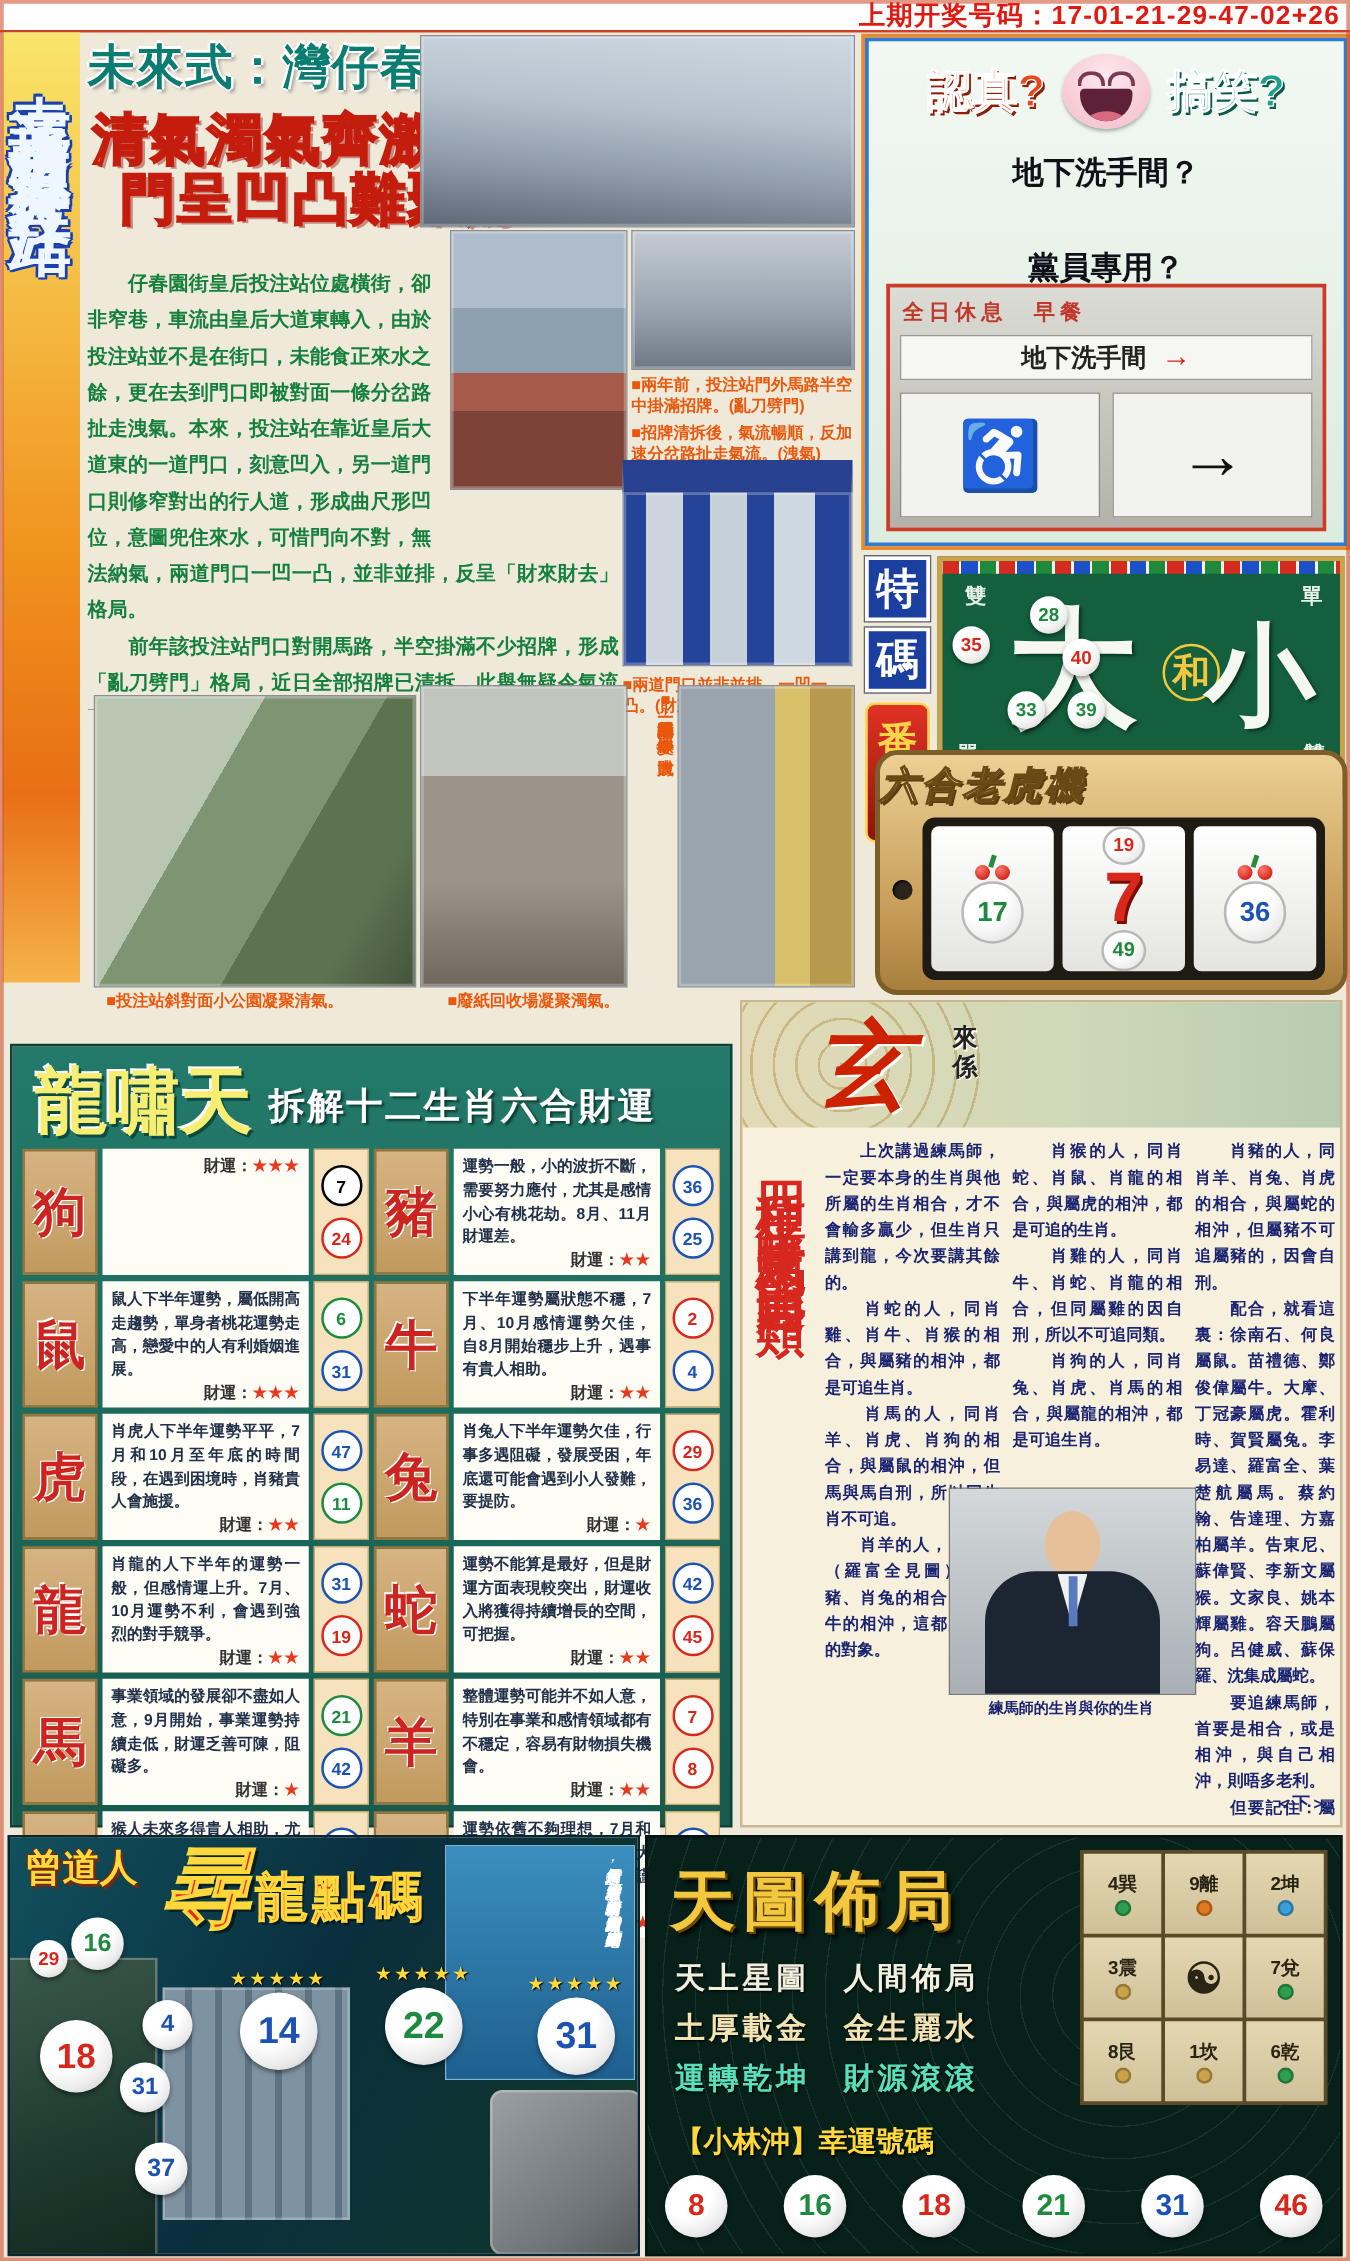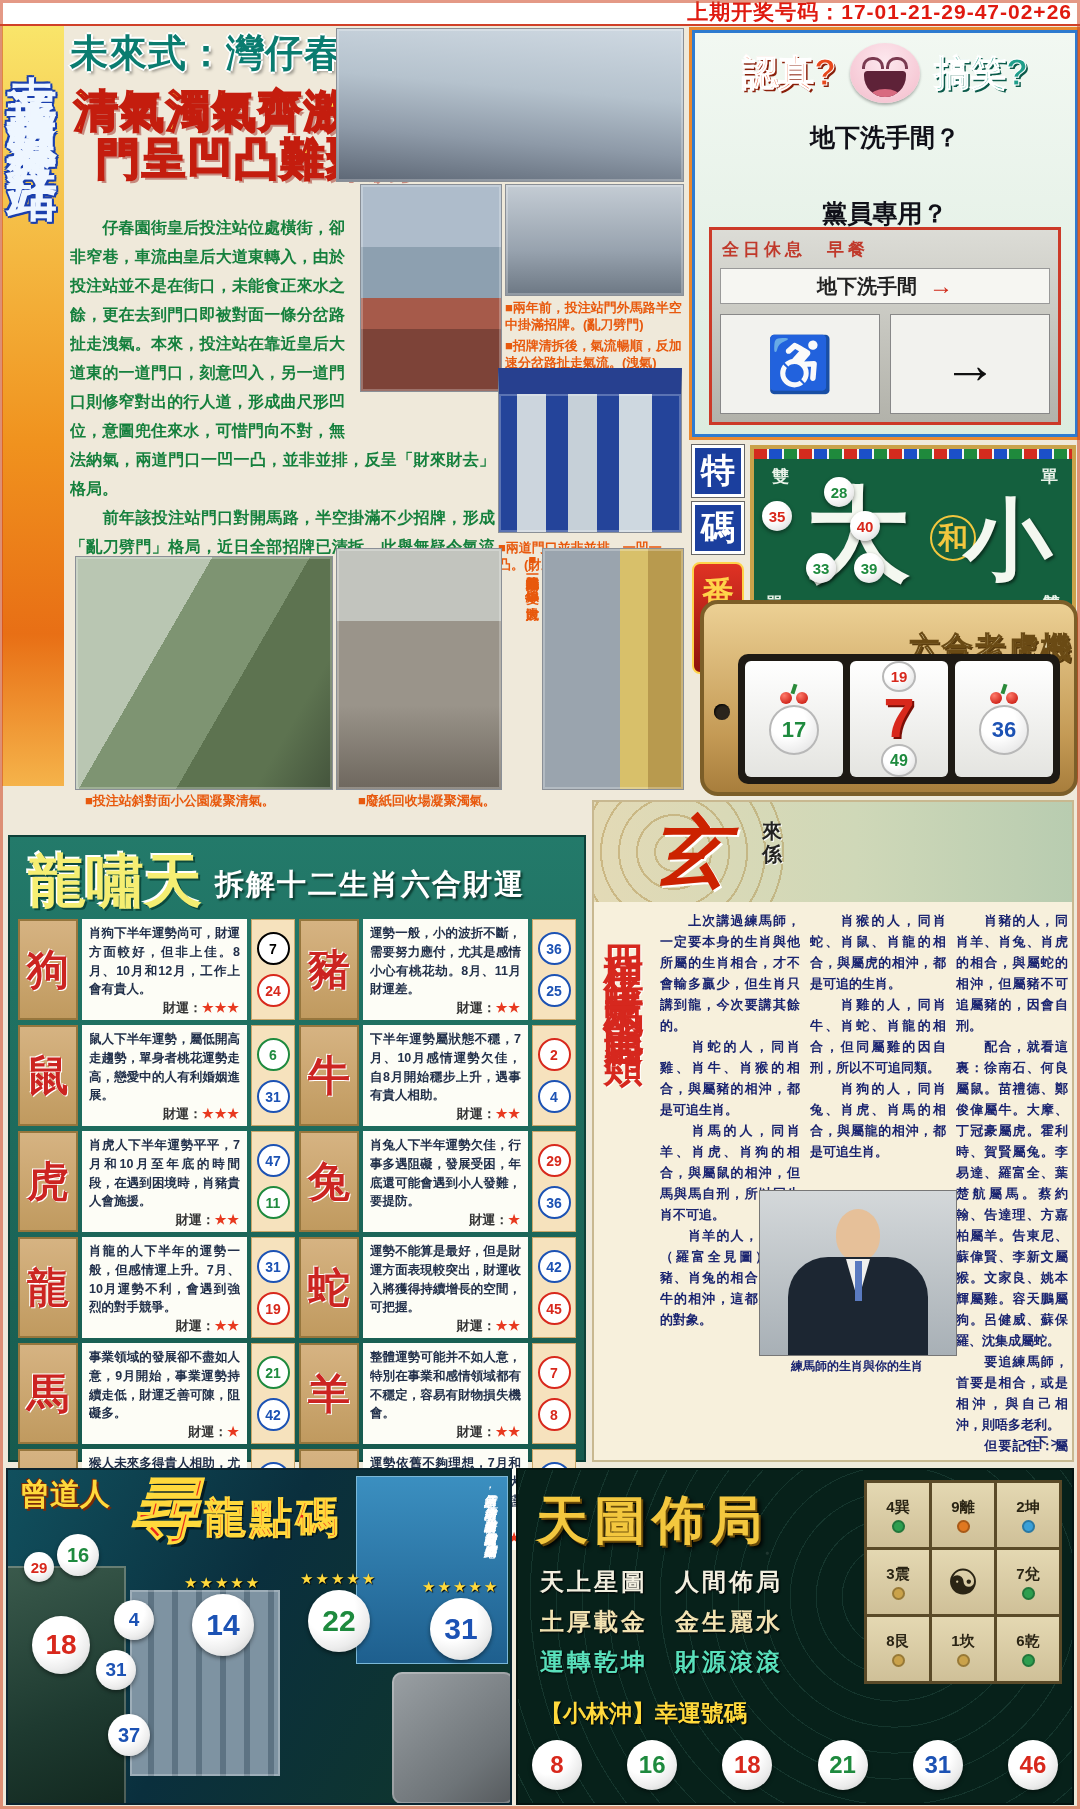--- a/index.html
+++ b/index.html
@@ -48,21 +48,21 @@
   .plaque{flex:1;background:#f2f2ee;border:1px solid #888;display:flex;align-items:center;justify-content:center;font-size:54px;color:#111;}
   .tbox{position:absolute;width:52px;height:52px;background:#1b3f9e;border:3px solid #fff;outline:1px solid #666;display:flex;align-items:center;justify-content:center;color:#fff;font-size:34px;font-weight:900;box-sizing:border-box;}
   .fanred{position:absolute;left:692px;top:562px;width:52px;height:112px;background:linear-gradient(#e03224,#8e140c);border:2px solid #ffd34a;border-radius:8px;display:flex;flex-direction:column;align-items:center;justify-content:center;gap:4px;color:#ffd34a;font-size:32px;font-weight:900;box-sizing:border-box;}
   .board{position:absolute;left:750px;top:445px;width:326px;height:192px;background:#14603e;border:4px solid #caa24a;box-sizing:border-box;}
   .ticker{position:absolute;left:0;right:0;height:10px;background:repeating-linear-gradient(90deg,#d42b1e 0 13px,#f5f5f5 13px 15px,#1b50c8 15px 28px,#f5f5f5 28px 30px,#1f8a3c 30px 43px,#f5f5f5 43px 45px);}
   .corner{position:absolute;color:#e8f2e8;font-size:17px;font-weight:900;}
   .bigchar{position:absolute;color:#f4f8f0;font-weight:900;text-shadow:2px 2px 3px rgba(0,0,0,.5);}
   .draw{position:absolute;width:42px;height:42px;border:2px solid #f3c73e;border-radius:50%;color:#f3c73e;font-size:30px;font-weight:900;display:flex;align-items:center;justify-content:center;}
   .fb{position:absolute;width:30px;height:30px;font-size:15px;}
   .slot{position:absolute;left:700px;top:600px;width:378px;height:196px;border-radius:18px;background:linear-gradient(#ecd094,#c49a55 70%,#a87e3c);border:4px solid #7c5e28;box-sizing:border-box;}
-  .slot-title{position:absolute;top:24px;left:0;width:100%;text-align:right;font-size:30px;font-weight:900;color:#fdf3cd;-webkit-text-stroke:1px #6a4a14;text-shadow:2px 2px 0 #5a3c0e;letter-spacing:3px;}
+  .slot-title{position:absolute;top:4px;left:0;width:100%;text-align:left;font-size:30px;font-weight:900;color:#fdf3cd;-webkit-text-stroke:1px #6a4a14;text-shadow:2px 2px 0 #5a3c0e;letter-spacing:3px;font-style:italic;}
   .slot-win{position:absolute;left:34px;top:50px;right:14px;height:130px;background:#1e1a14;border-radius:10px;padding:7px;display:flex;gap:7px;box-sizing:border-box;}
   .knob{position:absolute;left:10px;top:100px;width:16px;height:16px;border-radius:50%;background:#2a241c;box-shadow:inset 1px 1px 2px #000;}
   .reel{flex:1;background:linear-gradient(#ffffff,#e4e4e0);border-radius:6px;display:flex;flex-direction:column;align-items:center;justify-content:center;gap:1px;overflow:hidden;position:relative;}
   .rball{border-radius:50%;background:radial-gradient(circle at 35% 28%,#fff 0 40%,#ddd);border:2px solid #b8b8b8;display:flex;align-items:center;justify-content:center;font-weight:900;}
   .seven{font-size:56px;font-weight:900;color:#d8281c;text-shadow:2px 2px 0 #7a0e06;line-height:.9;}
   .cherry{position:relative;width:28px;height:20px;}
   .cherry::before,.cherry::after{content:"";position:absolute;bottom:0;width:12px;height:12px;border-radius:50%;background:radial-gradient(circle at 35% 30%,#ff7a6a,#c00800);}
   .cherry::before{left:0;} .cherry::after{right:0;}
   .cherry .stem{position:absolute;left:12px;top:0;width:4px;height:10px;background:#2a8a3a;transform:rotate(18deg);}
   .horse{left:592px;top:800px;width:482px;height:662px;background:#f7f0dc;border:2px solid #c8b890;box-sizing:border-box;}
@@ -232,21 +232,20 @@
   </div>
 
   <div class="abs zbox">
     <div class="ztitle">龍嘯天</div>
     <div class="zsub">拆解十二生肖六合財運</div>
     <div class="ztable">
 
       <div class="zrow">
         <div class="z-animal">狗</div>
         <div class="z-text">
-            <div class="t">肖狗下半年運勢尚可，財運方面較好，但非上佳。8月、10月和12月，工作上會有貴人。</div>
             <div class="z-fortune"><span>財運：</span><span class="s">★★★</span></div>
           </div>
         <div class="z-nums">
             <span class="zc">7</span>
             <span class="zc" style="color: rgb(216, 40, 28);">24</span>
           </div>
         <div class="z-animal">豬</div>
         <div class="z-text">
             <div class="t">運勢一般，小的波折不斷，需要努力應付，尤其是感情小心有桃花劫。8月、11月財運差。</div>
             <div class="z-fortune"><span>財運：</span><span class="s">★★</span></div>

